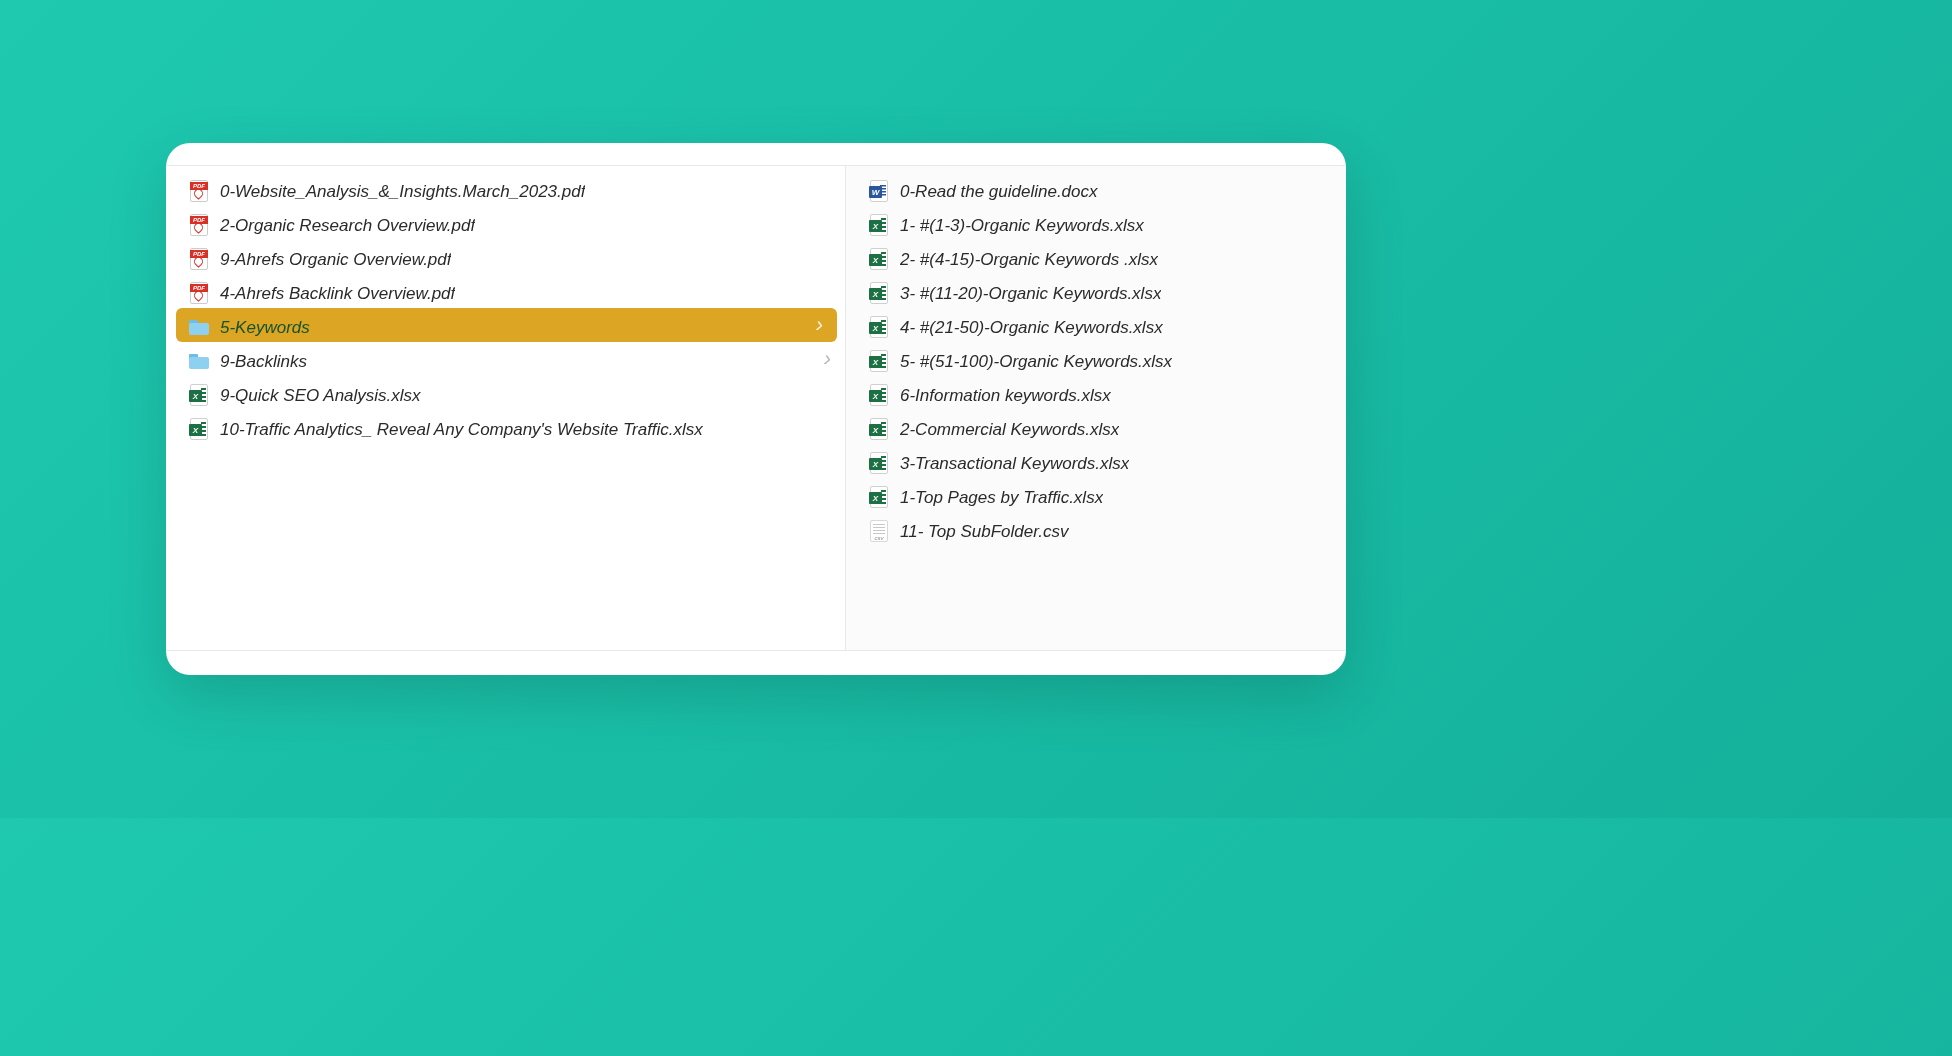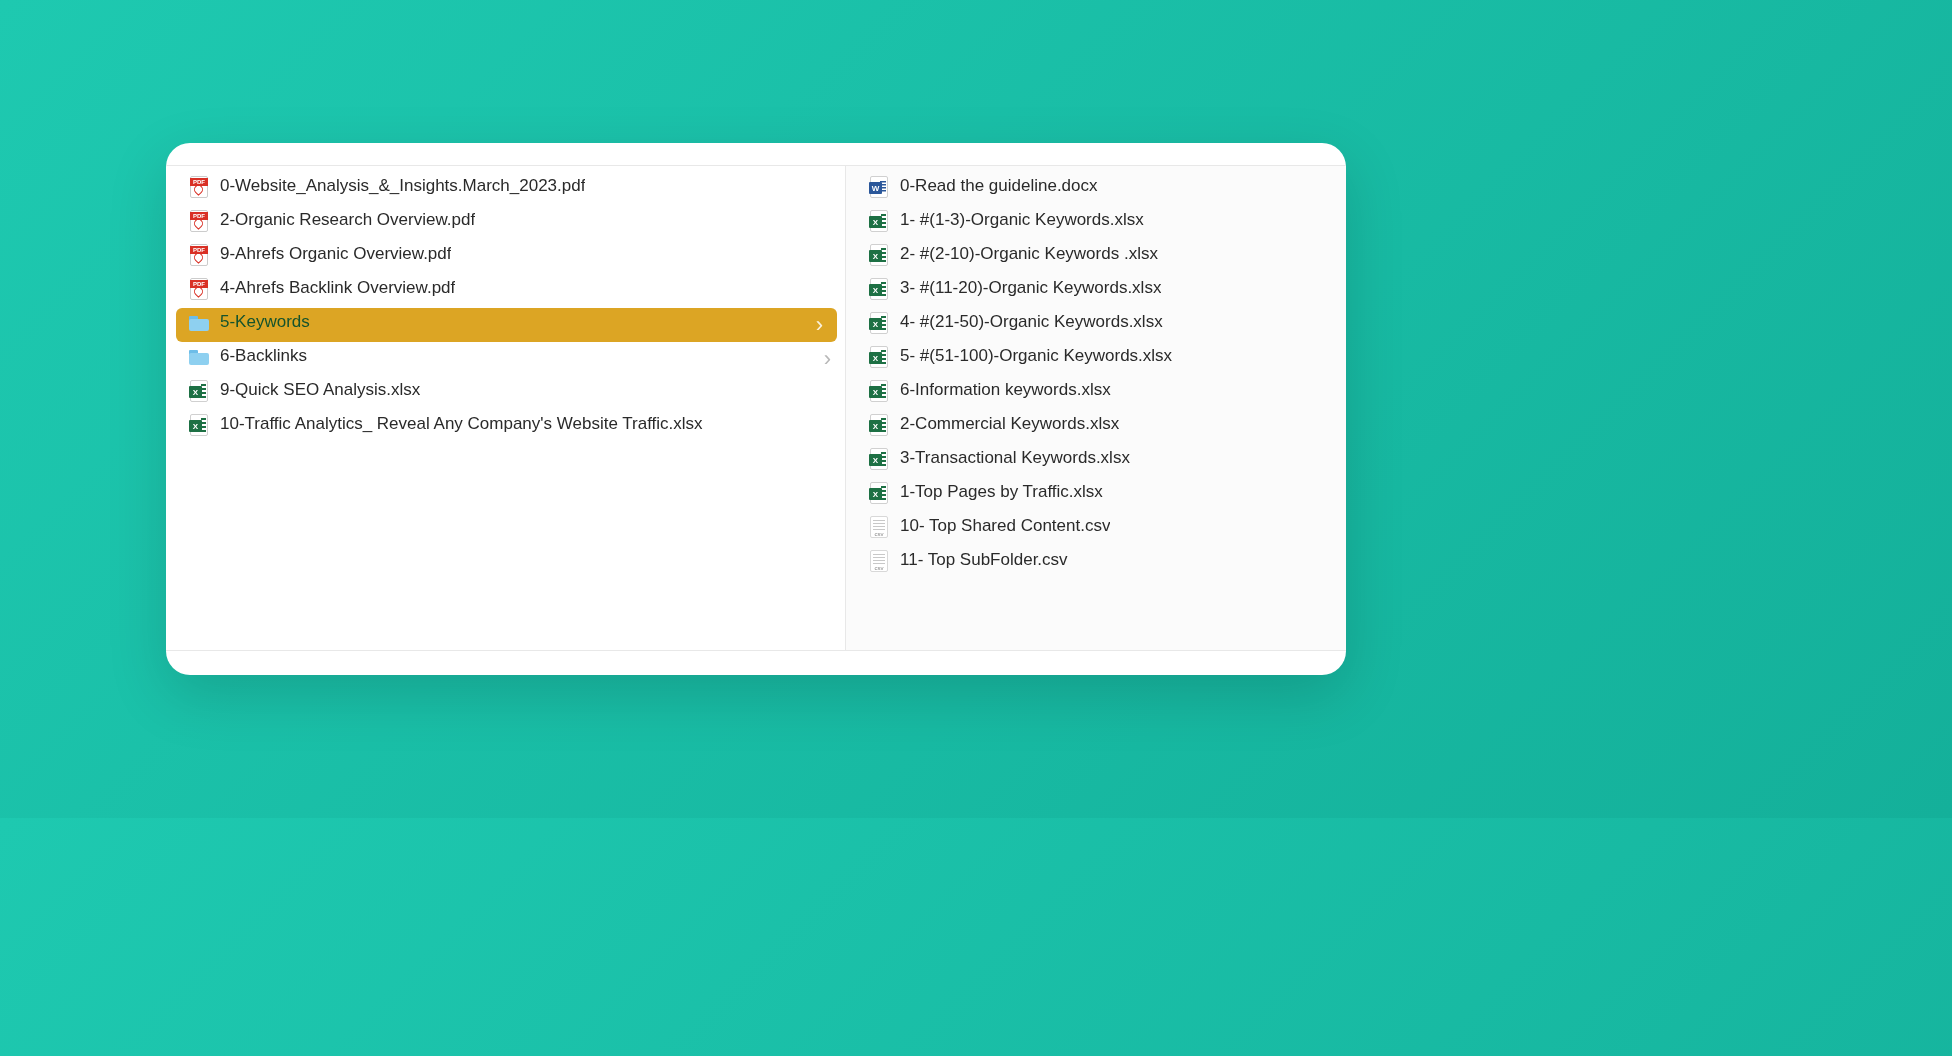--- a/index.html
+++ b/index.html
@@ -43,27 +43,28 @@
     }
     
     .column-right {
       flex: 1;
       padding-top: 6px;
       background: #fbfbfb;
     }
     
     .file-item {
       display: flex;
-      align-items: flex-start;
+      align-items: flex-end;
       padding: 4px 12px 4px 22px;
       font-size: 17px;
       color: #2a2a2a;
       cursor: default;
       height: 34px;
       position: relative;
+      font-style: italic;
     }
     
     .file-item.selected {
       background: #dca524;
       color: #14532d;
       border-radius: 6px;
       margin: 0 8px 0 10px;
       padding-left: 12px;
     }
     
@@ -295,21 +296,21 @@
           </div>
           <span class="filename">5-Keywords</span>
         </div>
         <div class="file-item has-chevron">
           <div class="icon icon-folder">
             <svg viewBox="0 0 22 18">
               <rect class="tab" x="1" y="2" width="9" height="5" rx="1"></rect>
               <rect class="body" x="1" y="5" width="20" height="12" rx="2"></rect>
             </svg>
           </div>
-          <span class="filename">6-Backlinks</span>
+          <span class="filename">9-Backlinks</span>
         </div>
         <div class="file-item">
           <div class="icon">
             <div class="icon-xlsx-bg">
               <div class="icon-xlsx-badge">X</div>
             </div>
           </div>
           <span class="filename">9-Quick SEO Analysis.xlsx</span>
         </div>
         <div class="file-item">
@@ -337,21 +338,21 @@
             </div>
           </div>
           <span class="filename">1- #(1-3)-Organic Keywords.xlsx</span>
         </div>
         <div class="file-item">
           <div class="icon">
             <div class="icon-xlsx-bg">
               <div class="icon-xlsx-badge">X</div>
             </div>
           </div>
-          <span class="filename">2- #(2-10)-Organic Keywords .xlsx</span>
+          <span class="filename">2- #(4-15)-Organic Keywords .xlsx</span>
         </div>
         <div class="file-item">
           <div class="icon">
             <div class="icon-xlsx-bg">
               <div class="icon-xlsx-badge">X</div>
             </div>
           </div>
           <span class="filename">3- #(11-20)-Organic Keywords.xlsx</span>
         </div>
         <div class="file-item">
@@ -394,26 +395,20 @@
           </div>
           <span class="filename">3-Transactional Keywords.xlsx</span>
         </div>
         <div class="file-item">
           <div class="icon">
             <div class="icon-xlsx-bg">
               <div class="icon-xlsx-badge">X</div>
             </div>
           </div>
           <span class="filename">1-Top Pages by Traffic.xlsx</span>
-        </div>
-        <div class="file-item">
-          <div class="icon">
-            <div class="icon-csv-bg"></div>
-          </div>
-          <span class="filename">10- Top Shared Content.csv</span>
         </div>
         <div class="file-item">
           <div class="icon">
             <div class="icon-csv-bg"></div>
           </div>
           <span class="filename">11- Top SubFolder.csv</span>
         </div>
       </div>
   </div>
 </div>

